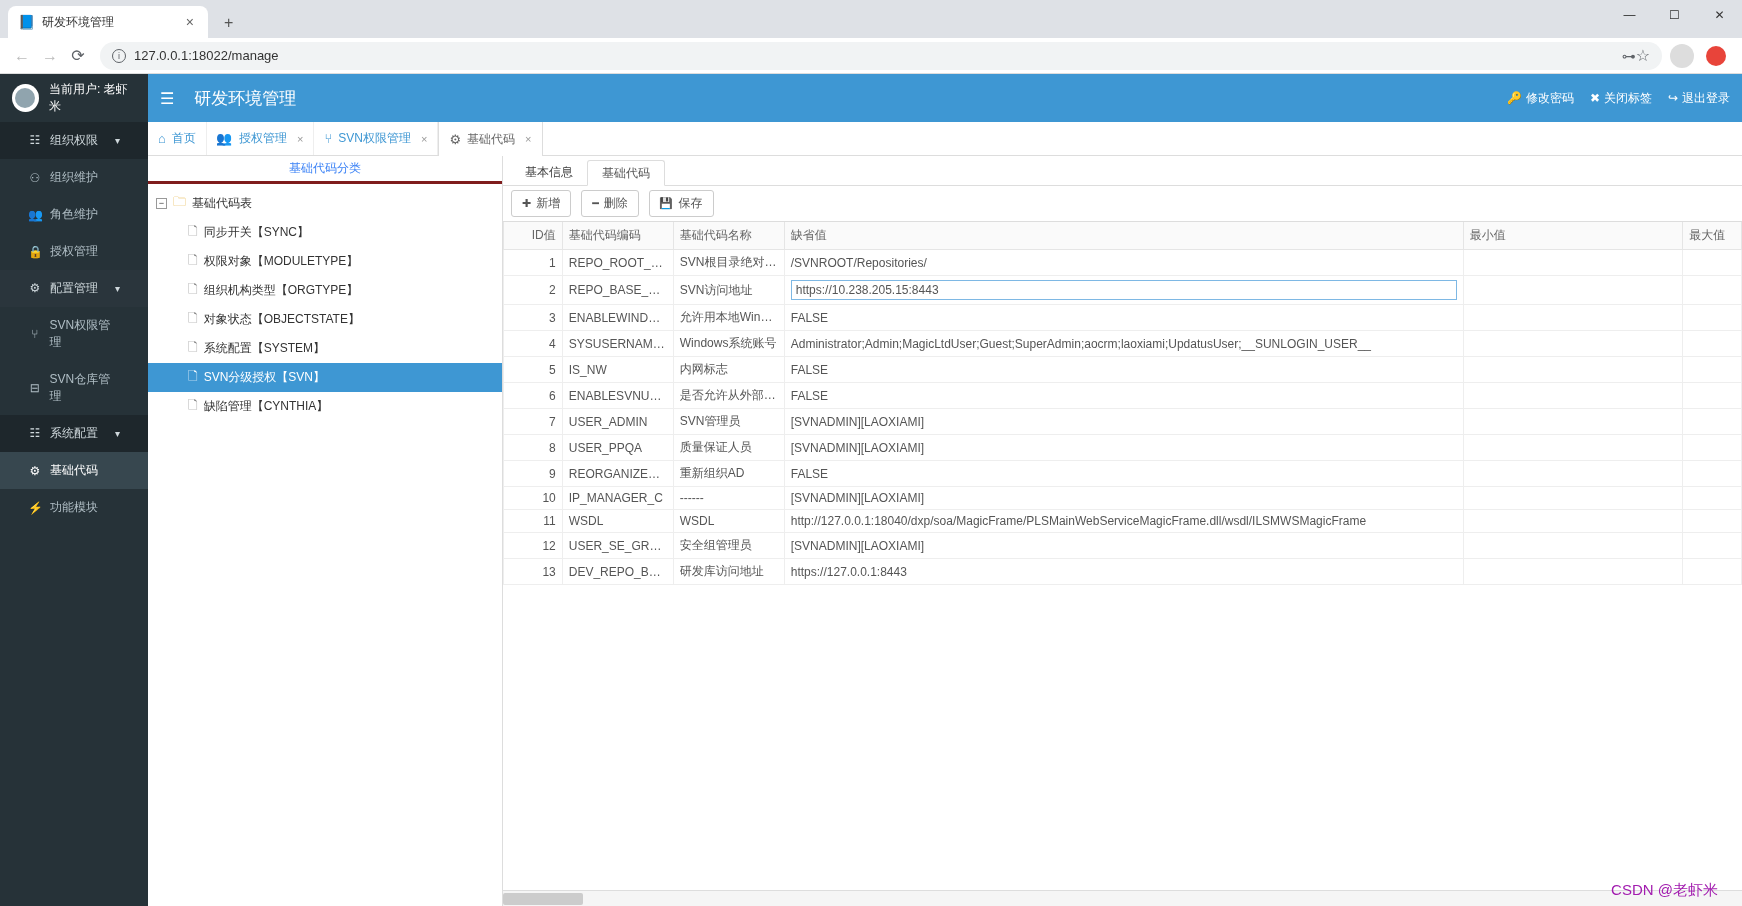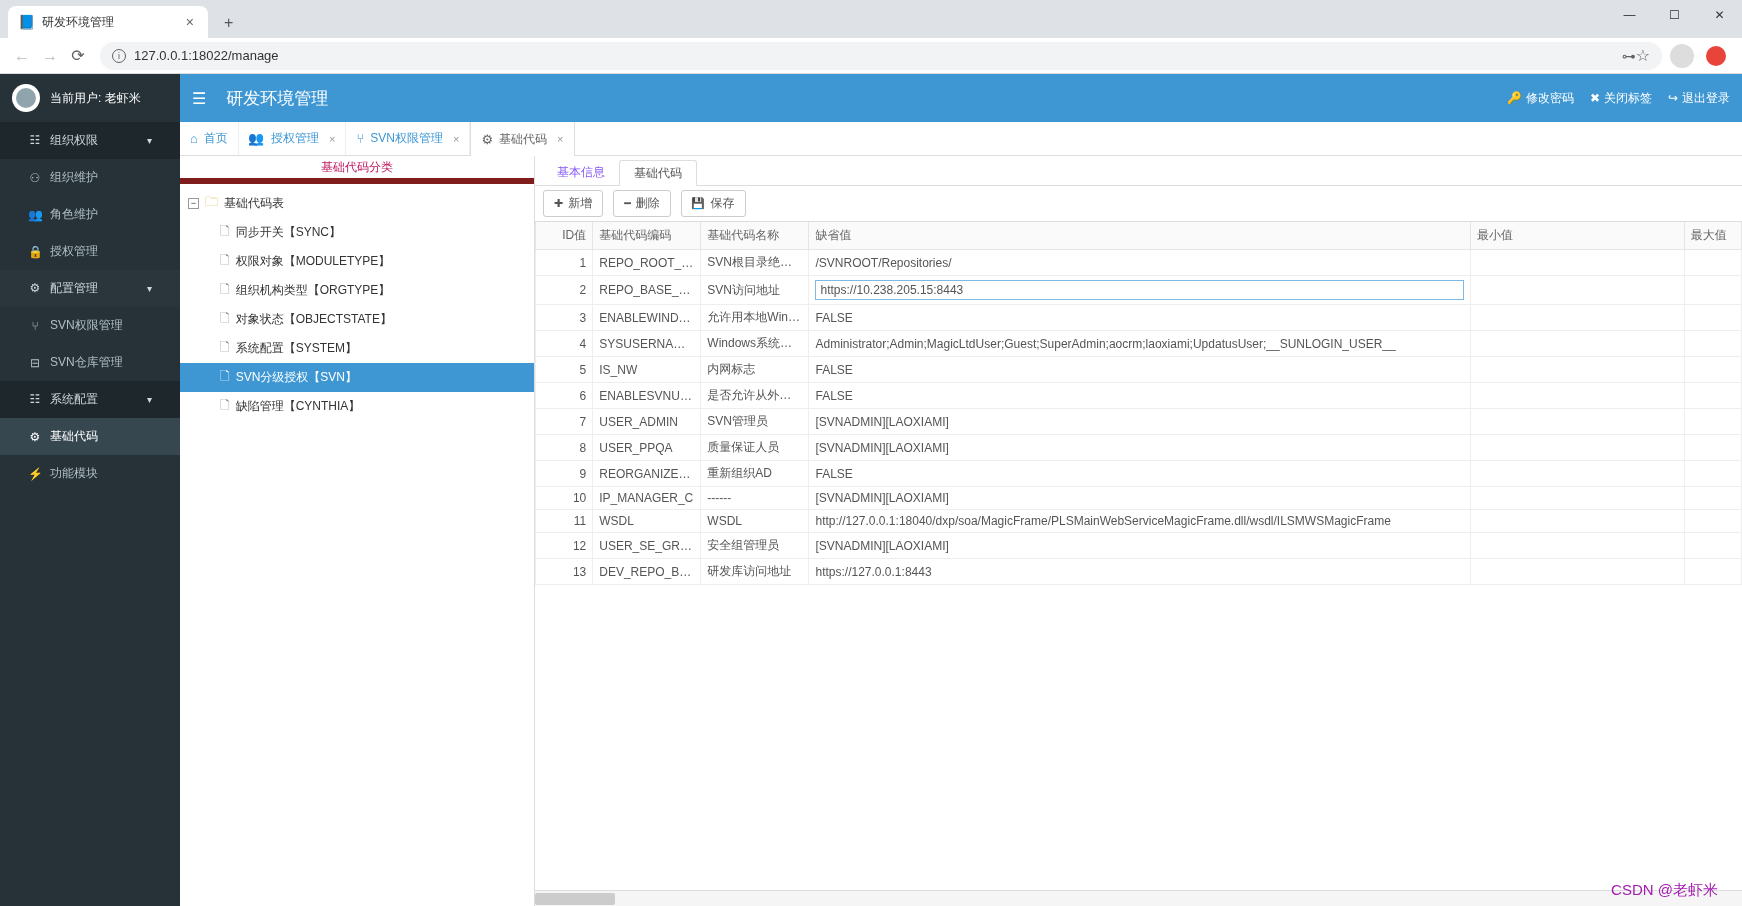--- a/index.html
+++ b/index.html
@@ -17,21 +17,21 @@
 .nav-btn.disabled{color:#bbb}
 .addr-input-wrap{flex:1;height:28px;background:#f1f3f4;border-radius:14px;display:flex;align-items:center;padding:0 12px;margin:0 8px}
 .addr-icon{color:#5f6368;margin-right:8px;border:1px solid #5f6368;border-radius:50%;width:14px;height:14px;display:flex;align-items:center;justify-content:center;font-size:9px}
 .addr-text{flex:1;color:#333;font-size:13px}
 .addr-right{display:flex;align-items:center;gap:12px;margin-right:8px}
 .key-icon{color:#5f6368;font-size:14px}
 .star-icon{color:#5f6368;font-size:16px}
 .avatar-btn{width:24px;height:24px;background:#ddd;border-radius:50%}
 .ext-icon{width:20px;height:20px;background:#e8443a;border-radius:50%}
 .app{display:flex;height:calc(906px - 74px)}
-.sidebar{width:180px;background:#263238;color:#b0bec5;display:flex;flex-direction:column}
+.sidebar{width:148px;background:#263238;color:#b0bec5;display:flex;flex-direction:column}
 .user-bar{height:48px;display:flex;align-items:center;padding:0 12px;background:#263238}
 .user-avatar{width:28px;height:28px;background:#fff;border-radius:50%;display:flex;align-items:center;justify-content:center;margin-right:10px}
 .user-avatar-inner{width:20px;height:20px;background:#90a4ae;border-radius:50%}
 .user-text{color:#fff;font-size:12px}
 .nav-item{padding:10px 28px;display:flex;align-items:center;cursor:pointer;color:#b0bec5}
 .nav-item.group{background:#1e272c;color:#cfd8dc;justify-content:space-between}
 .nav-item.group.dark{background:#2a353c}
 .nav-item.active{background:#37474f;color:#fff}
 .nav-item .ni-icon{margin-right:8px;width:14px;display:inline-block;text-align:center}
 .nav-item .chevron{font-size:10px}
@@ -43,33 +43,33 @@
 .top-action{display:flex;align-items:center;gap:4px;cursor:pointer;font-size:12px}
 .main{flex:1;display:flex;flex-direction:column;background:#fff}
 .tabs-bar{height:34px;background:#fff;border-bottom:1px solid #ddd;display:flex;align-items:stretch}
 .app-tab{padding:0 10px;display:flex;align-items:center;gap:6px;cursor:pointer;color:#3e97d3;border-right:1px solid #eee;position:relative}
 .app-tab.active{background:#fff;border-top:2px solid #fff;color:#666;border-left:1px solid #ddd;border-right:1px solid #ddd;margin-bottom:-1px;background:#fff}
 .app-tab.active{border-top:none}
 .app-tab .tab-x{color:#999;font-size:11px;margin-left:4px}
 .app-tab .ticon{font-size:13px}
 .content{flex:1;display:flex}
 .tree-panel{width:355px;border-right:1px solid #ddd;display:flex;flex-direction:column}
-.tree-header{height:28px;border-bottom:6px solid #7f1d1d;display:flex;align-items:center;justify-content:center;background:#fff;font-size:12px;color:#be185d}
+.tree-header{height:28px;border-bottom:3px solid #7f1d1d;display:flex;align-items:center;justify-content:center;background:#fff;font-size:12px;color:#3b82f6}
 .tree-body{flex:1;overflow:auto;padding:4px 0}
 .tree-node{padding:4px 8px;display:flex;align-items:center;gap:6px;cursor:pointer;color:#333}
 .tree-node.root{padding-left:8px}
 .tree-node.child{padding-left:40px}
 .tree-node.selected{background:#3e97d3;color:#fff}
 .tree-toggle{width:11px;height:11px;border:1px solid #999;display:flex;align-items:center;justify-content:center;font-size:9px;background:#fff;color:#333}
 .tree-folder{color:#e6b84f;font-size:13px}
 .tree-file{color:#888;font-size:12px}
 .tree-node.selected .tree-file{color:#fff}
 .right-panel{flex:1;display:flex;flex-direction:column}
 .sub-tabs{height:30px;border-bottom:1px solid #ddd;display:flex;align-items:stretch;padding-left:8px;padding-top:4px}
-.sub-tab{padding:0 14px;display:flex;align-items:center;cursor:pointer;color:#8b5cf6;font-size:12px}
+.sub-tab{padding:0 14px;display:flex;align-items:center;cursor:pointer;color:#404040;font-size:12px}
 .sub-tab.active{border:1px solid #ddd;border-bottom:1px solid #fff;margin-bottom:-1px;color:#555;border-radius:3px 3px 0 0}
 .toolbar{height:36px;border-bottom:1px solid #ddd;display:flex;align-items:center;padding:0 8px;gap:10px}
 .tool-btn{border:1px solid #ccc;background:#fff;padding:4px 10px;border-radius:3px;display:flex;align-items:center;gap:5px;cursor:pointer;color:#555;font-size:12px}
 .tool-btn .ticon{font-size:11px}
 .grid{flex:1;overflow:auto;position:relative}
 .grid table{width:100%;border-collapse:collapse;table-layout:fixed}
 .grid th{background:#fafafa;border:1px solid #e5e5e5;border-top:none;padding:5px 6px;text-align:left;font-weight:400;color:#666;font-size:12px}
 .grid td{border:1px solid #eee;padding:4px 6px;color:#555;font-size:12px;white-space:nowrap;overflow:hidden;text-overflow:ellipsis}
 .grid .col-id{width:45px;text-align:right}
 .grid .col-code{width:85px}

